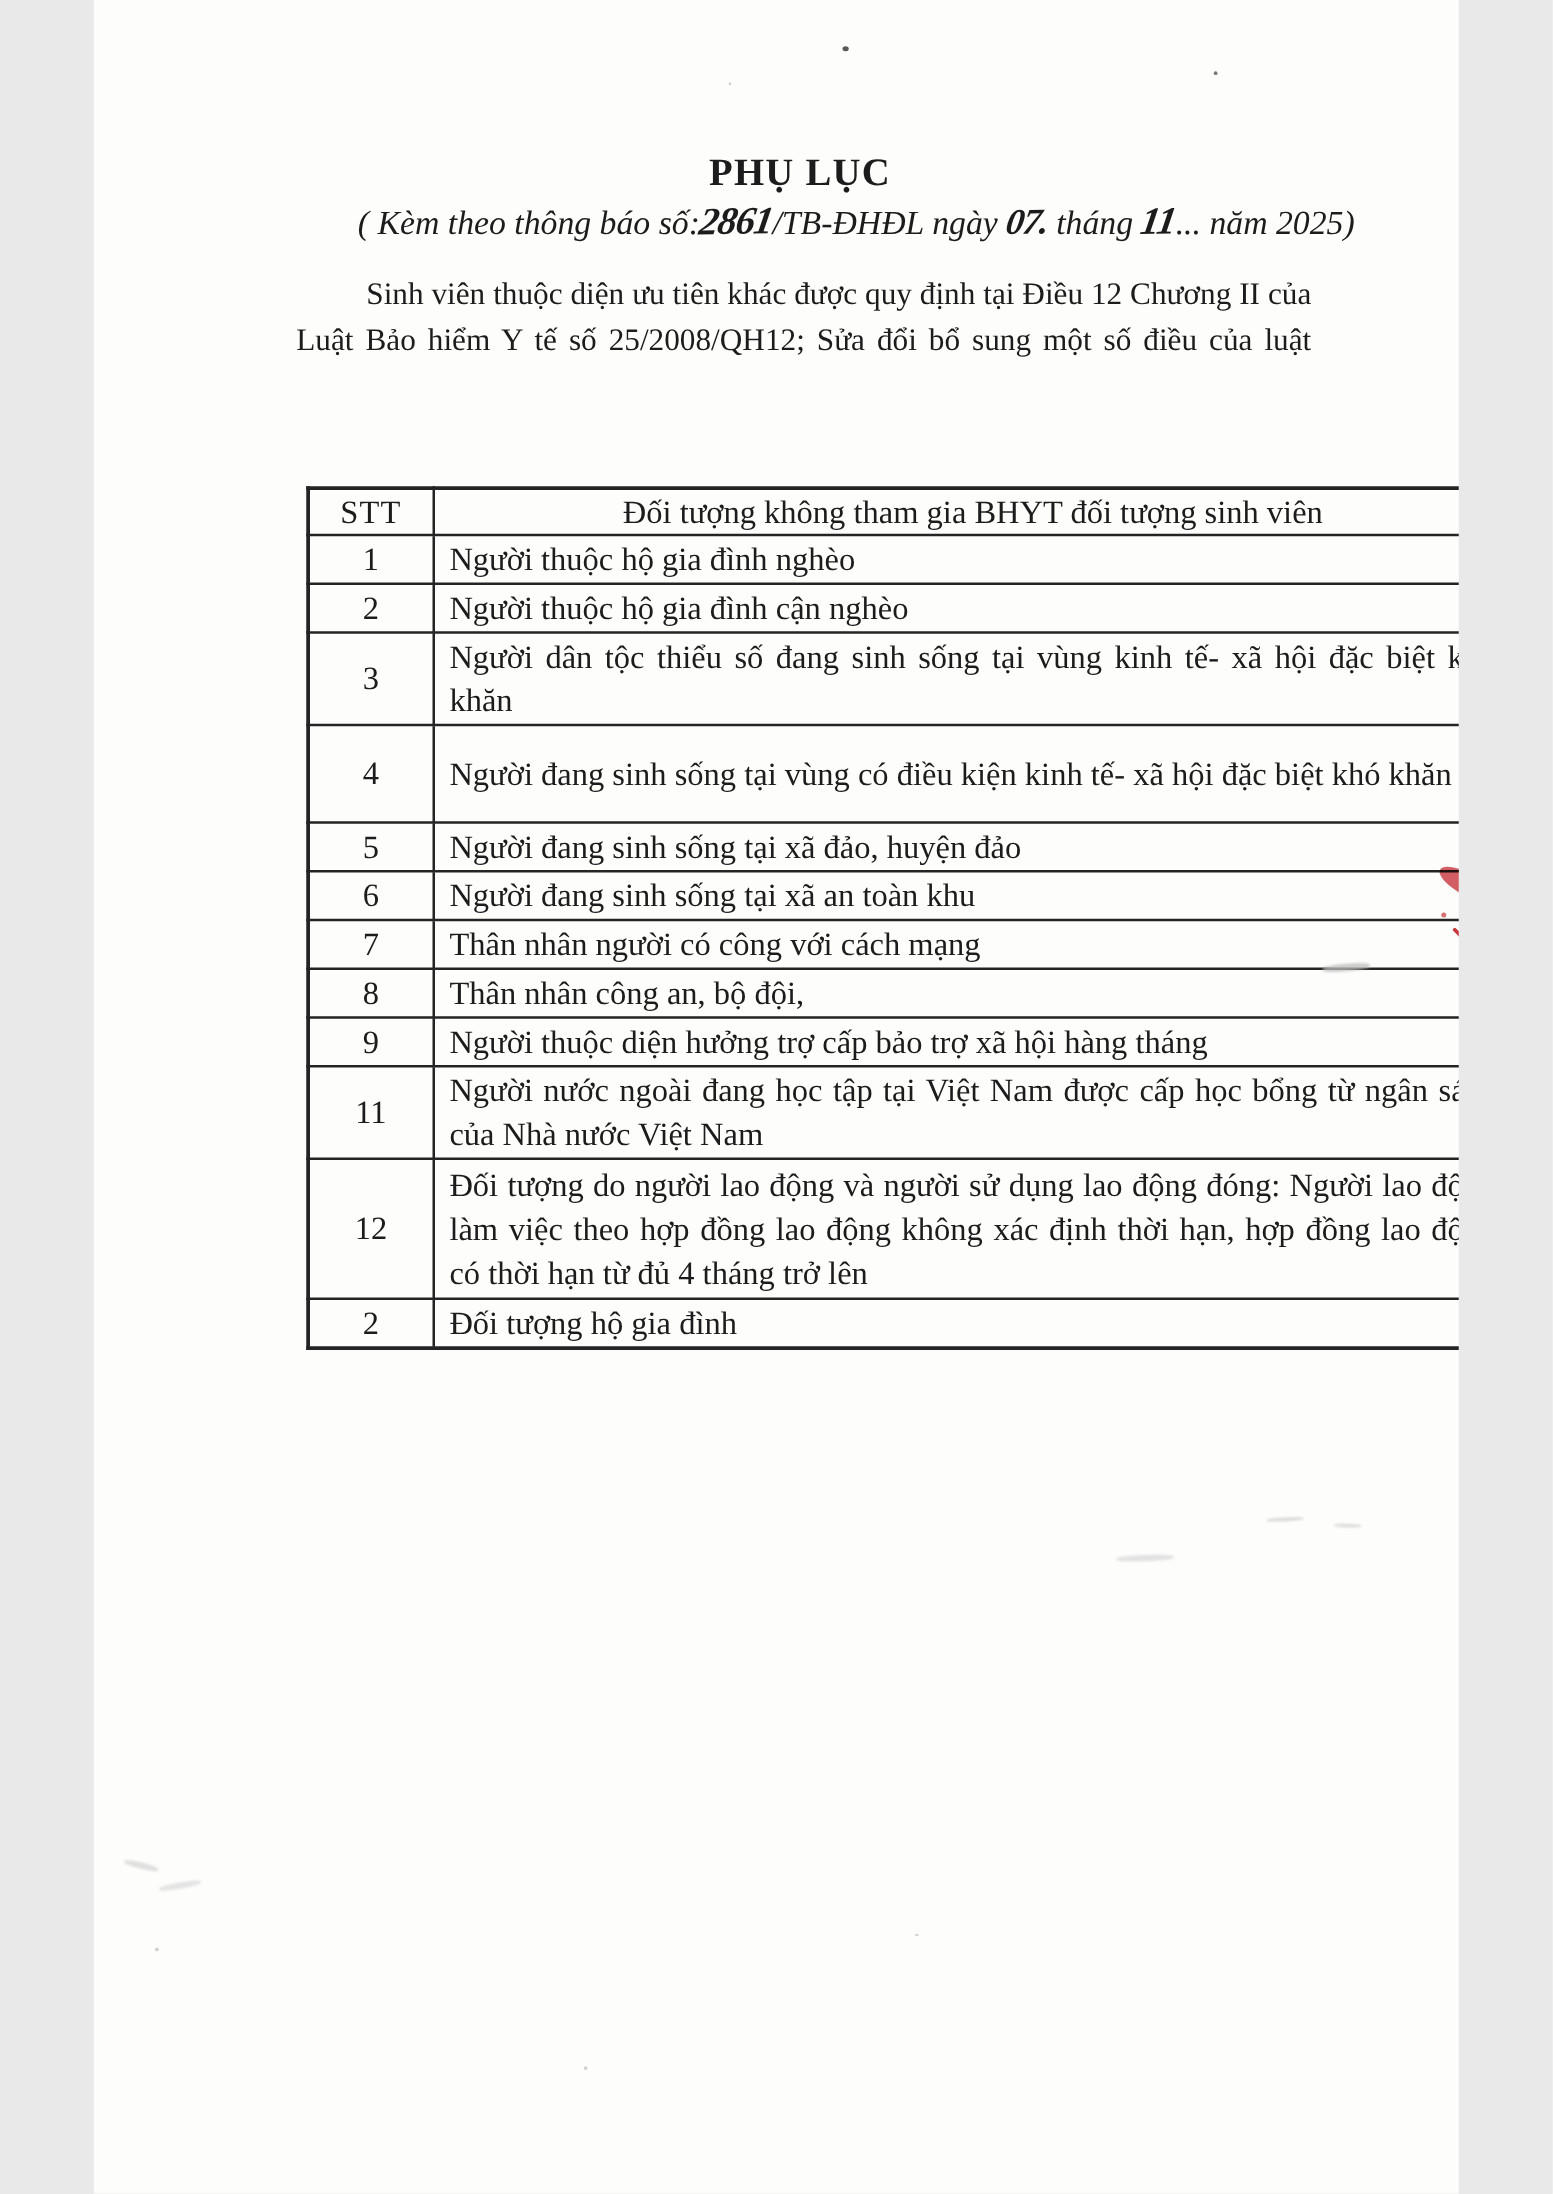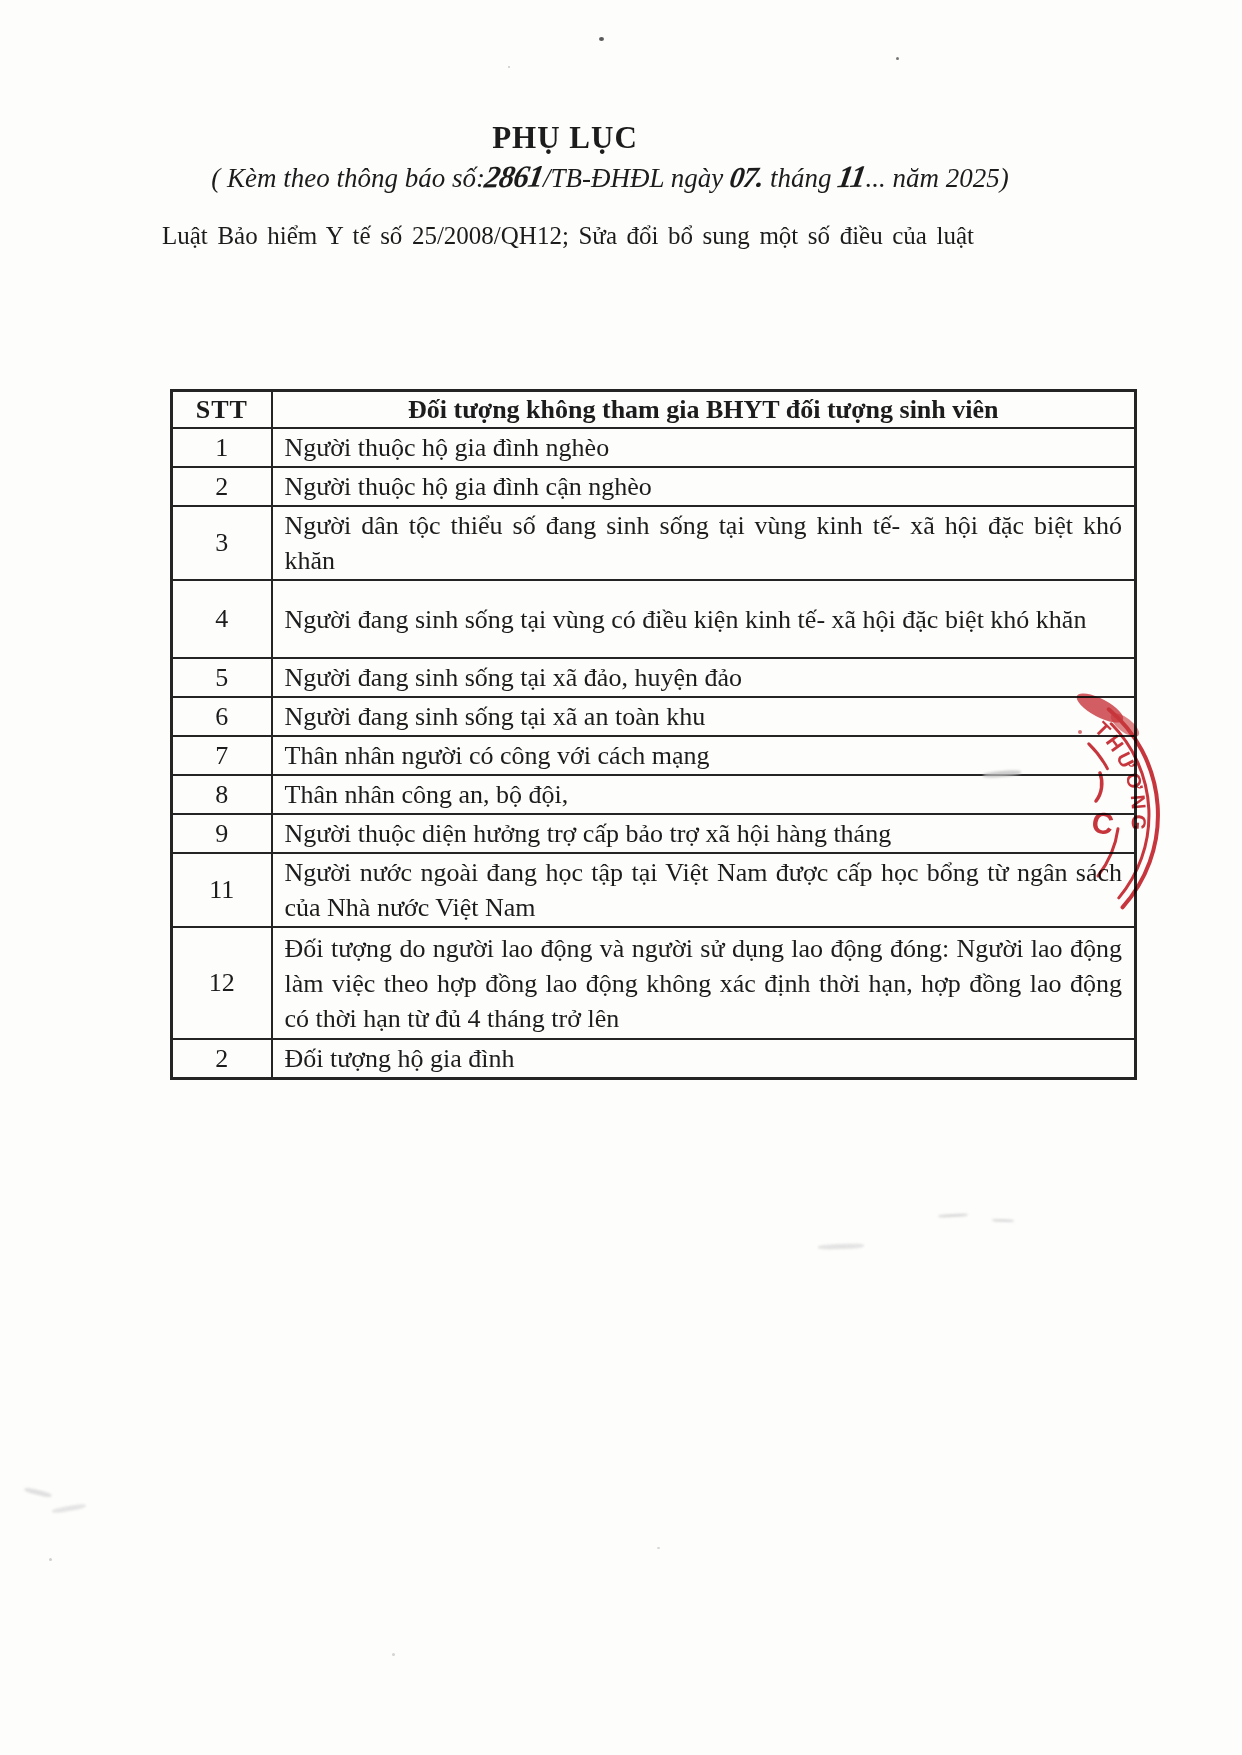--- a/index.html
+++ b/index.html
@@ -1,18 +1,18 @@
 <!DOCTYPE html>
 <html><head>
 <meta charset="utf-8">
 <style>
   html,body{margin:0;padding:0;background:#e9e9e9;}
   .page{
     position:relative;
-    width:1242px;height:1755px;
+    width:1092px;height:1755px;
     margin:0 auto;
     background:#fdfdfc;
     overflow:hidden;
     font-family:"Liberation Serif","DejaVu Serif",serif;
     color:#1c1c1c;
   }
   .doc-title{
     position:absolute;top:120px;left:150px;width:830px;
     text-align:center;font-size:31px;font-weight:bold;letter-spacing:1px;
   }
@@ -39,21 +39,21 @@
     width:967px;border-collapse:collapse;table-layout:fixed;
     background:transparent;
   }
   table.main col.c1{width:100px;}
   table.main th,table.main td{
     border:2px solid #242424;
     vertical-align:middle;
     font-size:26px;
   }
   table.main{border:3px solid #242424;}
-  table.main th{font-weight:bold;text-align:center;height:33px;margin-top:28px;}
+  table.main th{font-weight:normal;text-align:center;height:33px;margin-top:28px;}
   th.h-stt{font-size:27px;letter-spacing:1px;}
   th.h-obj{font-size:26px;}
   td.stt{text-align:center;font-size:26px;}
   td.content{
     padding:1px 12px 1px 12px;
     text-align:justify;
     line-height:35px;
     font-family:Liberation Serif, serif;
   }
   tr.r1{height:38px;}
@@ -78,20 +78,21 @@
 </head>
 <body>
 
 <div class="page">
 
   <div class="doc-title">PHỤ LỤC</div>
 
   <div class="doc-subtitle"><span>( Kèm theo thông báo số:</span><span class="hw">2861</span><span>/TB-ĐHĐL ngày </span><span class="hw small">07.</span><span> tháng </span><span class="hw">11</span><span>... năm 2025)</span></div>
 
   <div class="intro">
+    <div class="jline line1">Sinh viên thuộc diện ưu tiên khác được quy định tại Điều 12 Chương II của</div>
     <div class="jline">Luật Bảo hiểm Y tế số 25/2008/QH12; Sửa đổi bổ sung một số điều của luật</div>
   </div>
 
   <table class="main">
     <colgroup>
         <col class="c1">
         <col>
       </colgroup>
     <tbody>
         <tr>

